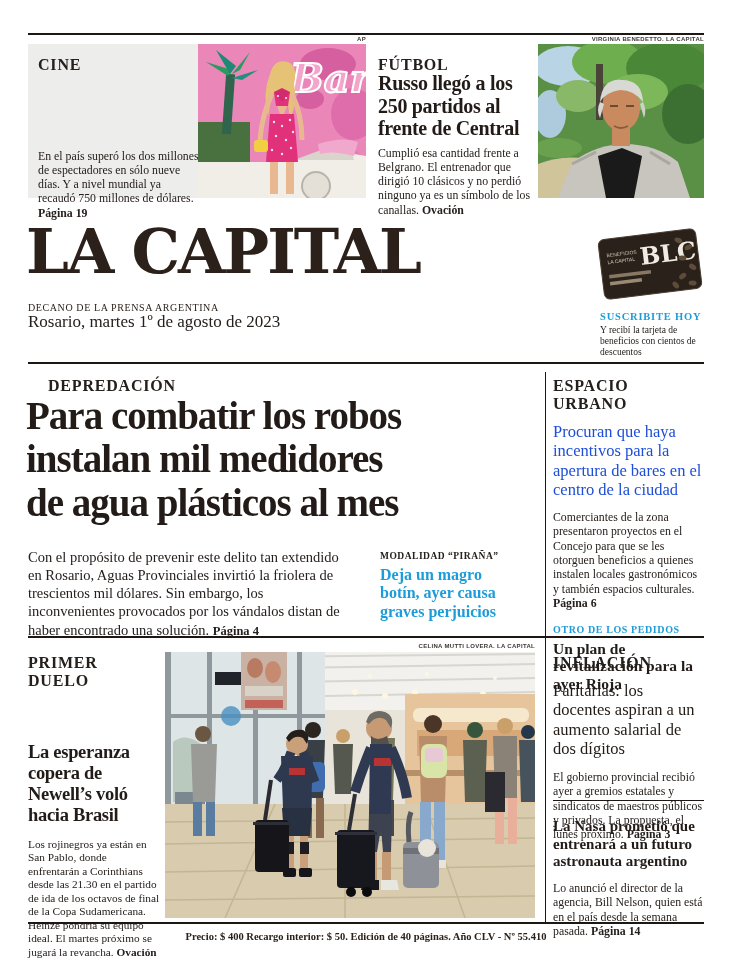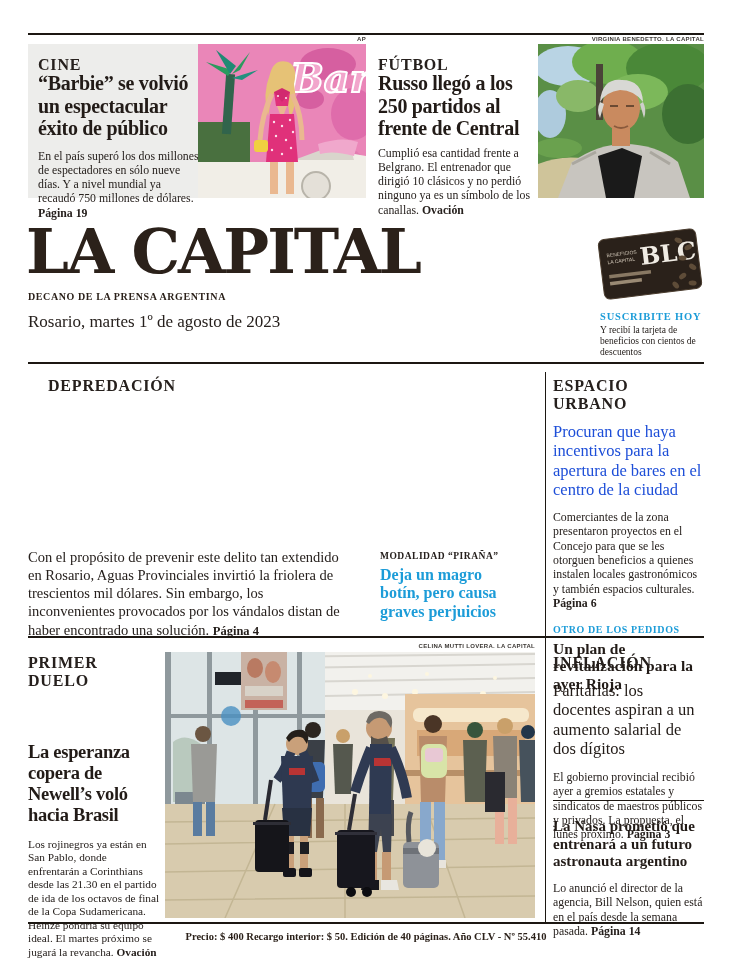--- a/index.html
+++ b/index.html
@@ -23,21 +23,20 @@
 <body>
 
 <div class="page">
 
   <div class="rule" style="left:28px;top:33px;width:676px;"></div>
   <div class="abs credit" style="left:28px;top:36px;width:338px;text-align:right;">AP</div>
   <div class="abs credit" style="left:366px;top:36px;width:338px;text-align:right;">VIRGINIA BENEDETTO. LA CAPITAL</div>
 
   <div class="abs panel-gray" style="left:28px;top:44px;width:338px;height:154px;">
     <div class="abs kicker" style="left:10px;top:12px;">CINE</div>
-    <div class="abs hl" style="left:10px;top:28px;width:162px;font-size:20px;line-height:1.13;letter-spacing:-0.3px;">“Barbie” se volvió un espectacular éxito de público</div>
     <p class="abs body-txt" style="left:10px;top:105px;width:162px;font-size:11.8px;line-height:1.2;"><span>En el país superó los dos millones de espectadores en sólo nueve días. Y a nivel mundial ya recaudó 750 millones de dólares.</span>
        <b class="pref">Página 19</b></p>
 
     <svg class="abs" style="left:170px;top:0;width:168px;height:154px;" viewBox="0 0 168 154">
       <rect width="168" height="154" fill="#ea86b8"></rect>
       <ellipse cx="130" cy="20" rx="28" ry="16" fill="#d65fa0"></ellipse>
       <ellipse cx="155" cy="70" rx="22" ry="26" fill="#df6cab"></ellipse>
       <ellipse cx="112" cy="55" rx="14" ry="10" fill="#d65fa0"></ellipse>
       <ellipse cx="140" cy="120" rx="26" ry="18" fill="#e27bb0"></ellipse>
       <text x="92" y="48" font-family="DejaVu Serif, serif" font-style="italic" font-weight="bold" font-size="40" fill="#f2a6cc" stroke="#ffffff" stroke-width="2">Barbie</text>
@@ -106,21 +105,21 @@
       <ellipse cx="83" cy="64" rx="19" ry="23" fill="#c98a5f"></ellipse>
       <path d="M62 58 Q64 34 84 36 Q104 36 105 58 Q96 46 82 46 Q68 48 62 58" fill="#d8d8d4"></path>
       <path d="M62 58 Q58 66 62 74 L66 60 Z" fill="#d8d8d4"></path>
       <path d="M105 58 Q109 66 106 74 L102 60 Z" fill="#cfcfcb"></path>
       <path d="M72 62 L80 62 M88 62 L96 62" stroke="#6b4a33" stroke-width="2"></path>
       <path d="M76 82 Q83 86 90 82" stroke="#8a5a3c" stroke-width="2" fill="none"></path>
     </svg>
   </div>
 
   <div class="abs" style="left:26px;top:221px;font-family:'DejaVu Serif',serif;font-weight:bold;font-size:61px;line-height:1;letter-spacing:-2px;color:#2b211a;">LA CAPITAL</div>
-  <div class="abs" style="left:28px;top:291px;font-size:10px;font-weight:bold;letter-spacing:0.6px;color:#2b211a;">DECANO DE LA PRENSA ARGENTINA</div>
+  <div class="abs" style="left:28px;top:302px;font-size:10px;font-weight:normal;letter-spacing:0.6px;color:#2b211a;">DECANO DE LA PRENSA ARGENTINA</div>
   <div class="abs" style="left:28px;top:312px;font-size:17px;">Rosario, martes 1º de agosto de 2023</div>
 
   <svg class="abs" style="left:593px;top:222px;width:114px;height:84px;" viewBox="0 0 114 84">
     <g transform="rotate(-7 57 42)">
       <rect x="8" y="12" width="98" height="60" rx="6" fill="#2a211a"></rect>
       <rect x="8" y="12" width="98" height="60" rx="6" fill="none" stroke="#4a3c2e" stroke-width="1"></rect>
       <text x="48" y="42" font-family="DejaVu Serif, serif" font-weight="bold" font-size="24" fill="#f0ece4">BLC</text>
       <text x="15" y="30" font-family="Liberation Sans, sans-serif" font-size="5" fill="#cfc5b6">BENEFICIOS</text>
       <text x="15" y="37" font-family="Liberation Sans, sans-serif" font-size="5" fill="#cfc5b6">LA CAPITAL</text>
       <rect x="15" y="48" width="42" height="3.5" fill="#887863"></rect>
@@ -136,25 +135,30 @@
       </g>
     </g>
   </svg>
   <div class="abs blue" style="left:600px;top:311px;font-size:10.5px;font-weight:bold;letter-spacing:0.8px;">SUSCRIBITE HOY</div>
   <div class="abs" style="left:600px;top:325px;width:106px;font-size:9.5px;line-height:1.18;">Y recibí la tarjeta de beneficios con cientos de descuentos</div>
 
   <div class="rule" style="left:28px;top:362px;width:676px;"></div>
   <div class="vrule" style="left:545px;top:372px;height:550px;"></div>
 
   <div class="abs kicker" style="left:28px;top:377px;margin-left:20px;">DEPREDACIÓN</div>
+  <div class="abs hl" style="left:26px;top:394px;width:516px;font-size:39px;line-height:1.11;letter-spacing:-1px;">
+    <div>Para combatir los robos</div>
+    <div>instalan mil medidores</div>
+    <div>de agua plásticos al mes</div>
+  </div>
   <p class="abs body-txt" style="left:28px;top:548px;width:324px;font-size:14.5px;line-height:1.25;"><span>Con el propósito de prevenir este delito tan extendido en Rosario, Aguas Provinciales invirtió la friolera de trescientos mil dólares. Sin embargo, los inconvenientes provocados por los vándalos distan de haber encontrado una solución.</span>
      <b class="pref" style="font-size:12.5px;text-align:right;">Página 4</b></p>
   <div class="abs" style="left:380px;top:551px;width:132px;">
     <div class="kicker-sm" style="font-size:9.5px;">MODALIDAD “PIRAÑA”</div>
-    <div class="blue" style="font-size:16px;font-weight:bold;line-height:1.15;margin-top:5px;">Deja un magro botín, pero causa graves perjuicios</div>
+    <div class="blue" style="font-size:16px;font-weight:bold;line-height:1.15;margin-top:5px;">Deja un magro botín, ayer causa graves perjuicios</div>
   </div>
 
   <div class="abs" style="left:553px;top:377px;width:151px;">
     <div class="kicker">ESPACIO URBANO</div>
     <div style="font-size:16.5px;line-height:1.18;margin-top:9px;color:#1d4ed8;">Procuran que haya incentivos para la apertura de bares en el centro de la ciudad</div>
     <p class="body-txt" style="font-size:11.8px;line-height:1.22;margin-top:10px;"><span>Comerciantes de la zona presentaron proyectos en el Concejo para que se les otorguen beneficios a quienes instalen locales gastronómicos y también espacios culturales.</span>
        <b class="pref">Página 6</b></p>
     <div class="blue kicker-sm" style="margin-top:13px;letter-spacing:0.6px;">OTRO DE LOS PEDIDOS</div>
     <div class="hl" style="font-size:15.5px;line-height:1.15;margin-top:5px;">Un plan de revitalización para la ayer Rioja</div>
   </div>

